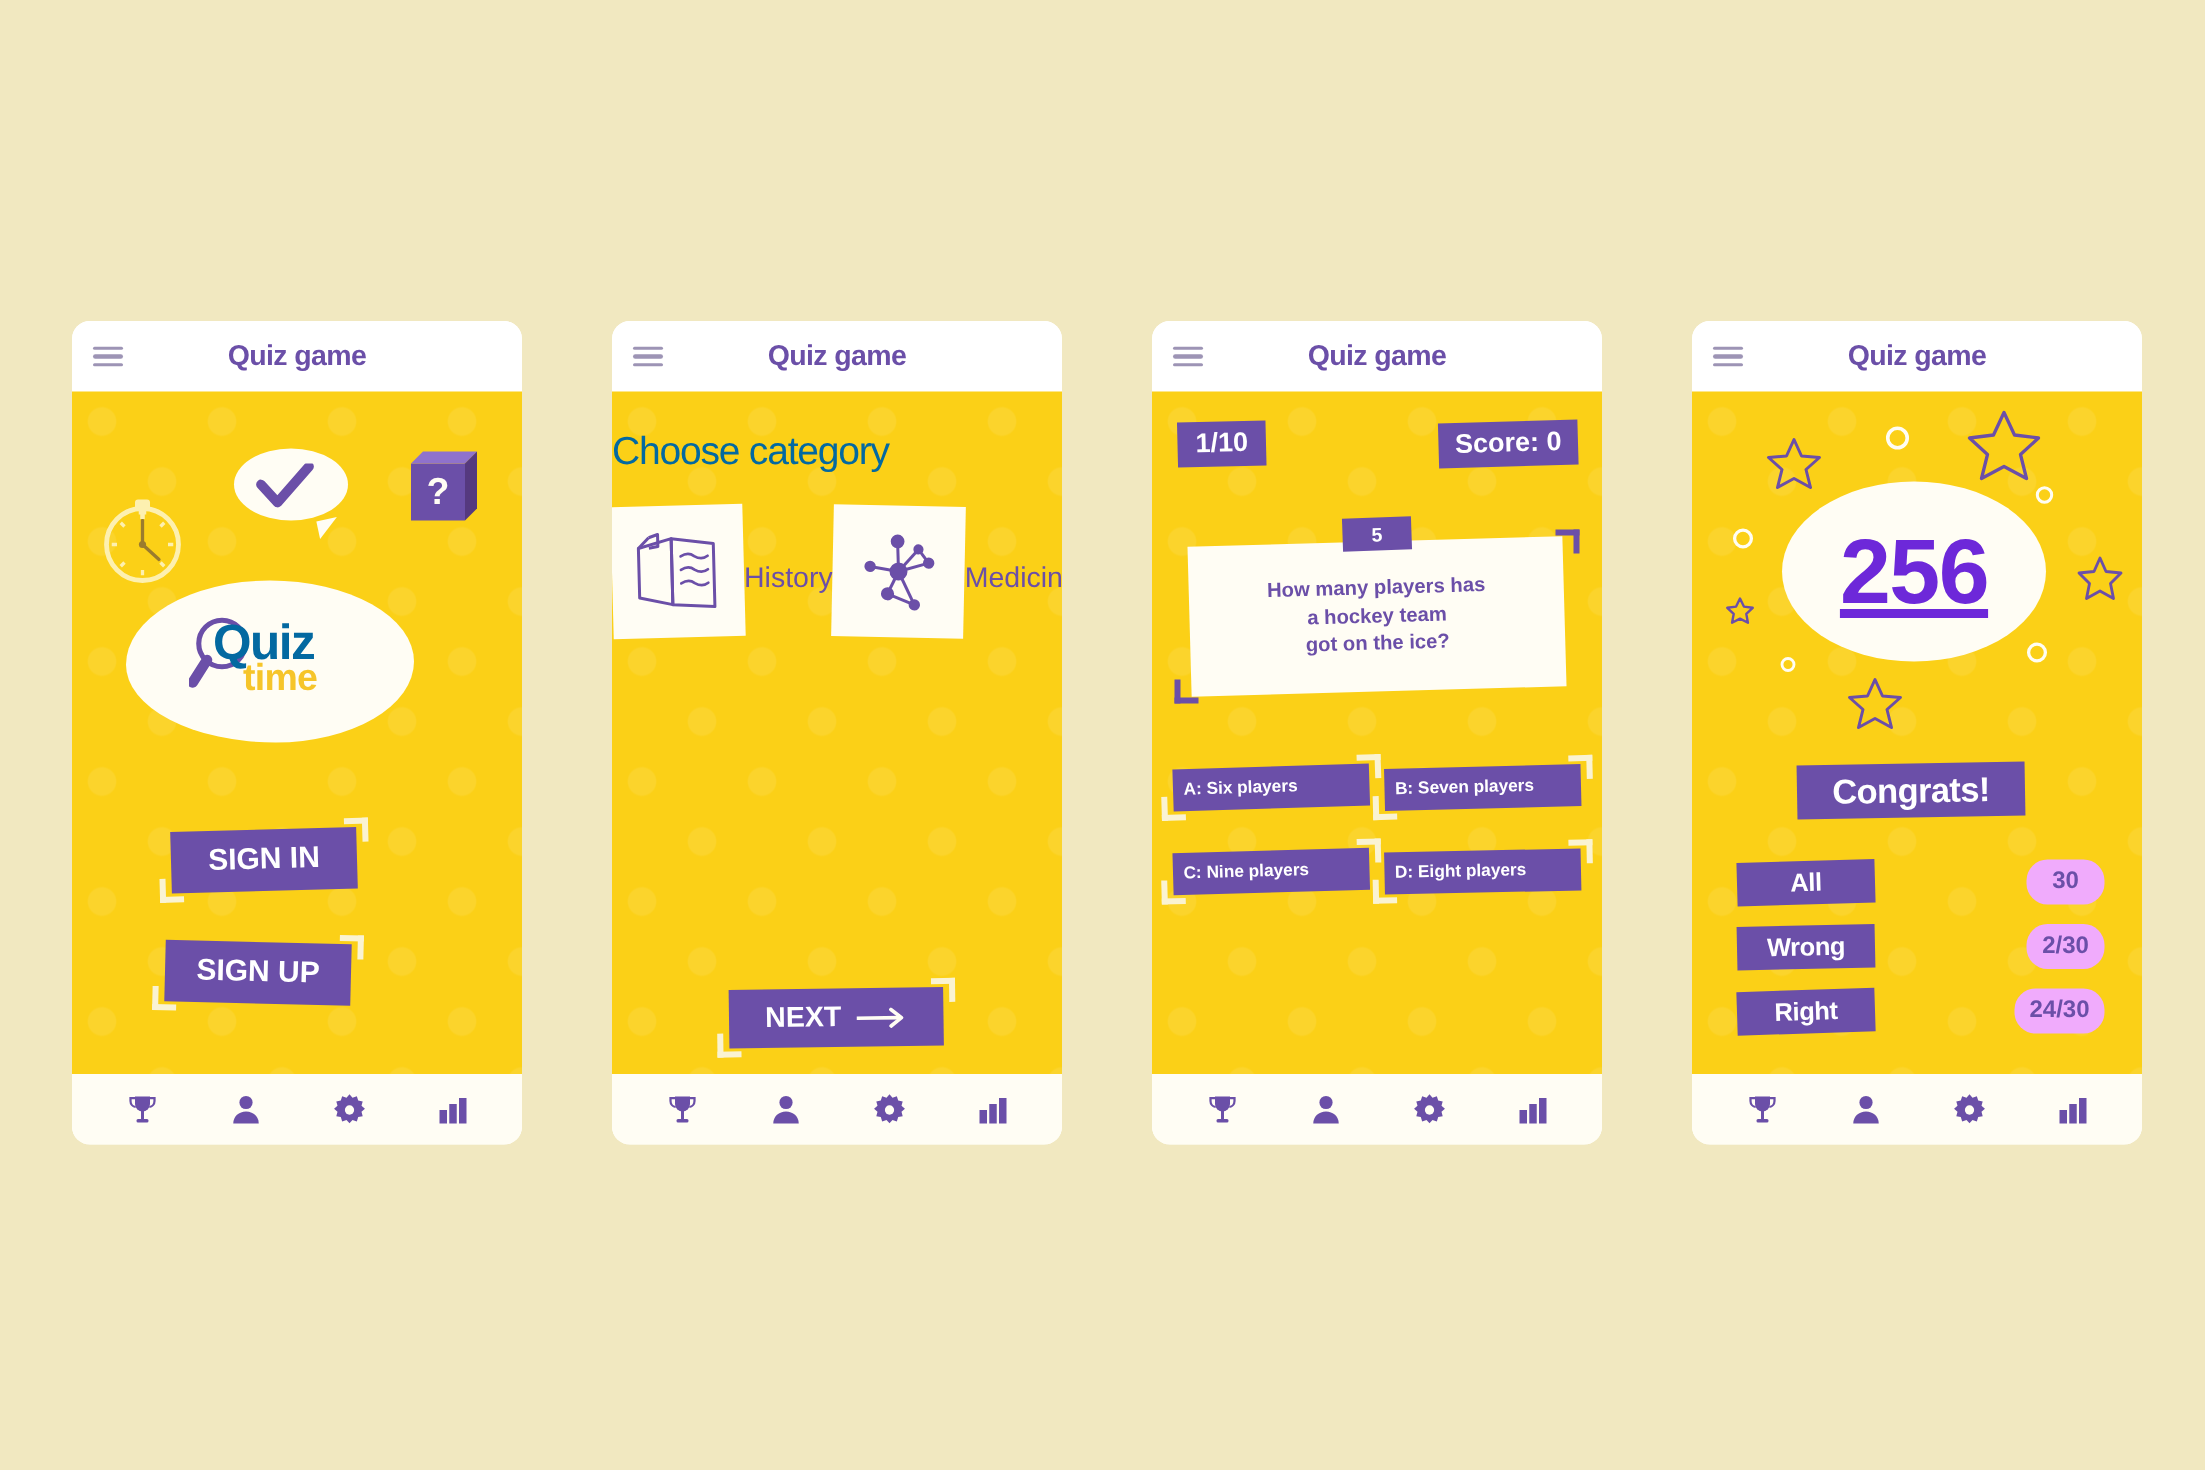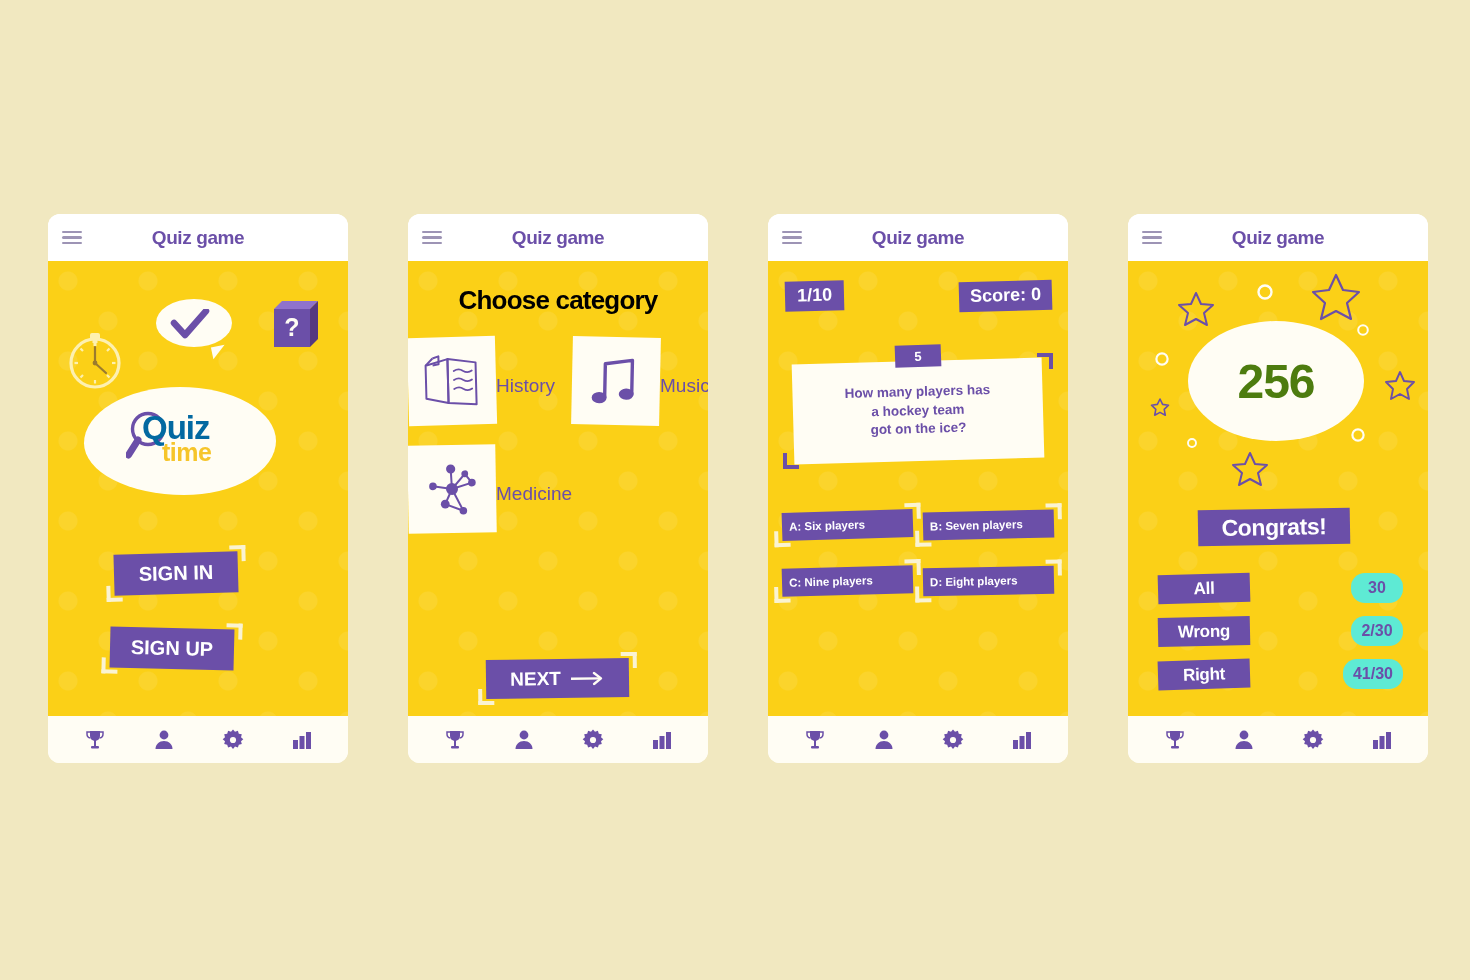--- a/index.html
+++ b/index.html
@@ -176,22 +176,21 @@
   .sign-up {
     position: absolute; left: 62px; top: 75px;
     width: 124px; height: 41px;
     font-size: 20px;
     transform: rotate(1.4deg);
   }
 
   
   .s2-title {
     position: absolute; top: 24px; width: 100%;
-    text-align: center;
-    font-size: 26px; font-weight: bold; color: #000000;
+    font-size: 26px; font-weight: normal; color: #0369a1;
     letter-spacing: -0.8px;
   }
   .cat-grid {
     position: absolute; top: 76px; left: 0; width: 300px;
     display: grid; grid-template-columns: 1fr 1fr;
     row-gap: 20px;
   }
   .cat-cell { display: flex; flex-direction: row; align-items: center; cursor: pointer; }
   .cat-tile {
     width: 88px; height: 88px;
@@ -267,21 +266,21 @@
 
   
   .score-blob {
     position: absolute; left: 60px; top: 60px;
     width: 176px; height: 120px;
     background: #fffdf4;
     border-radius: 50%;
     display: flex; align-items: center; justify-content: center;
   }
   .score-num {
-    font-size: 48px; font-weight: bold; color: #4d7c0f; letter-spacing: -1px;
+    font-size: 61px; font-weight: bold; color: #6d28d9; letter-spacing: -1px; text-decoration: underline;
   }
   .congrats {
     position: absolute; left: 70px; top: 248px;
     width: 152px; height: 36px;
     font-size: 23px;
     transform: rotate(-1deg);
     letter-spacing: -0.4px;
   }
   .stats {
     position: absolute; left: 30px; top: 312px;
@@ -292,21 +291,21 @@
   .stat-label {
     width: 92px; height: 29px;
     font-size: 17px;
     letter-spacing: -0.3px;
   }
   .stats .stat-row:nth-child(1) .stat-label { transform: rotate(-1.6deg); }
   .stats .stat-row:nth-child(2) .stat-label { transform: rotate(-1.2deg); }
   .stats .stat-row:nth-child(3) .stat-label { transform: rotate(-1.8deg); }
   .stat-value {
     min-width: 52px; height: 28px;
-    background: #5eead4;
+    background: #f0abfc;
     border-radius: 14px;
     display: flex; align-items: center; justify-content: center;
     color: #6b4fa8; font-weight: bold; font-size: 16px;
     padding: 15px 10px;
   }
   .deco { position: absolute; pointer-events: none; }
 </style>
 </head>
 <body>
 
@@ -442,32 +441,20 @@
                 <path d="M33 20 q5 -3 9 0 q5 3 9 0"></path>
                 <path d="M33 29 q5 -3 9 0 q5 3 9 0"></path>
                 <path d="M33 38 q5 -3 9 0 q5 3 9 0"></path>
               </g>
             </svg>
           </div>
           <div class="cat-label">History</div>
         </div>
 
 
-        <div class="cat-cell">
-          <div class="cat-tile">
-            <svg width="58" height="58" viewBox="0 0 58 58">
-              <g fill="none" stroke="#6b4fa8" stroke-width="3.4" stroke-linejoin="round">
-                <path d="M18 46 L18 12 L45 8 L45 42"></path>
-              </g>
-              <ellipse cx="12.5" cy="46" rx="7.5" ry="5.6" fill="#6b4fa8"></ellipse>
-              <ellipse cx="39.5" cy="42" rx="7.5" ry="5.6" fill="#6b4fa8"></ellipse>
-            </svg>
-          </div>
-          <div class="cat-label">Music</div>
-        </div>
 
         <div class="cat-cell">
           <div class="cat-tile">
             <svg width="62" height="62" viewBox="0 0 62 62">
               <g stroke="#6b4fa8" stroke-width="2">
                 <line x1="31" y1="31" x2="30" y2="11"></line>
                 <line x1="31" y1="31" x2="44" y2="16"></line>
                 <line x1="31" y1="31" x2="51" y2="25"></line>
                 <line x1="44" y1="16" x2="51" y2="25"></line>
                 <line x1="31" y1="31" x2="12" y2="28"></line>
@@ -666,21 +653,21 @@
         <div class="stat-row">
           <div class="pbtn stat-label">All</div>
           <div class="stat-value">30</div>
         </div>
         <div class="stat-row">
           <div class="pbtn stat-label">Wrong</div>
           <div class="stat-value">2/30</div>
         </div>
         <div class="stat-row">
           <div class="pbtn stat-label">Right</div>
-          <div class="stat-value">41/30</div>
+          <div class="stat-value">24/30</div>
         </div>
       </div>
     </div>
     <div class="phone-nav">
       <div class="nav-icon">
         <svg width="24" height="24" viewBox="0 0 24 24">
             <path d="M7 3h10v5a5 5 0 0 1-10 0V3z" fill="#6b4fa8"></path>
             <path d="M7 4H4v2c0 2.2 1.6 3.8 3.4 4" fill="none" stroke="#6b4fa8" stroke-width="1.5"></path>
             <path d="M17 4h3v2c0 2.2-1.6 3.8-3.4 4" fill="none" stroke="#6b4fa8" stroke-width="1.5"></path>
             <rect x="11" y="12" width="2" height="6" fill="#6b4fa8"></rect>

